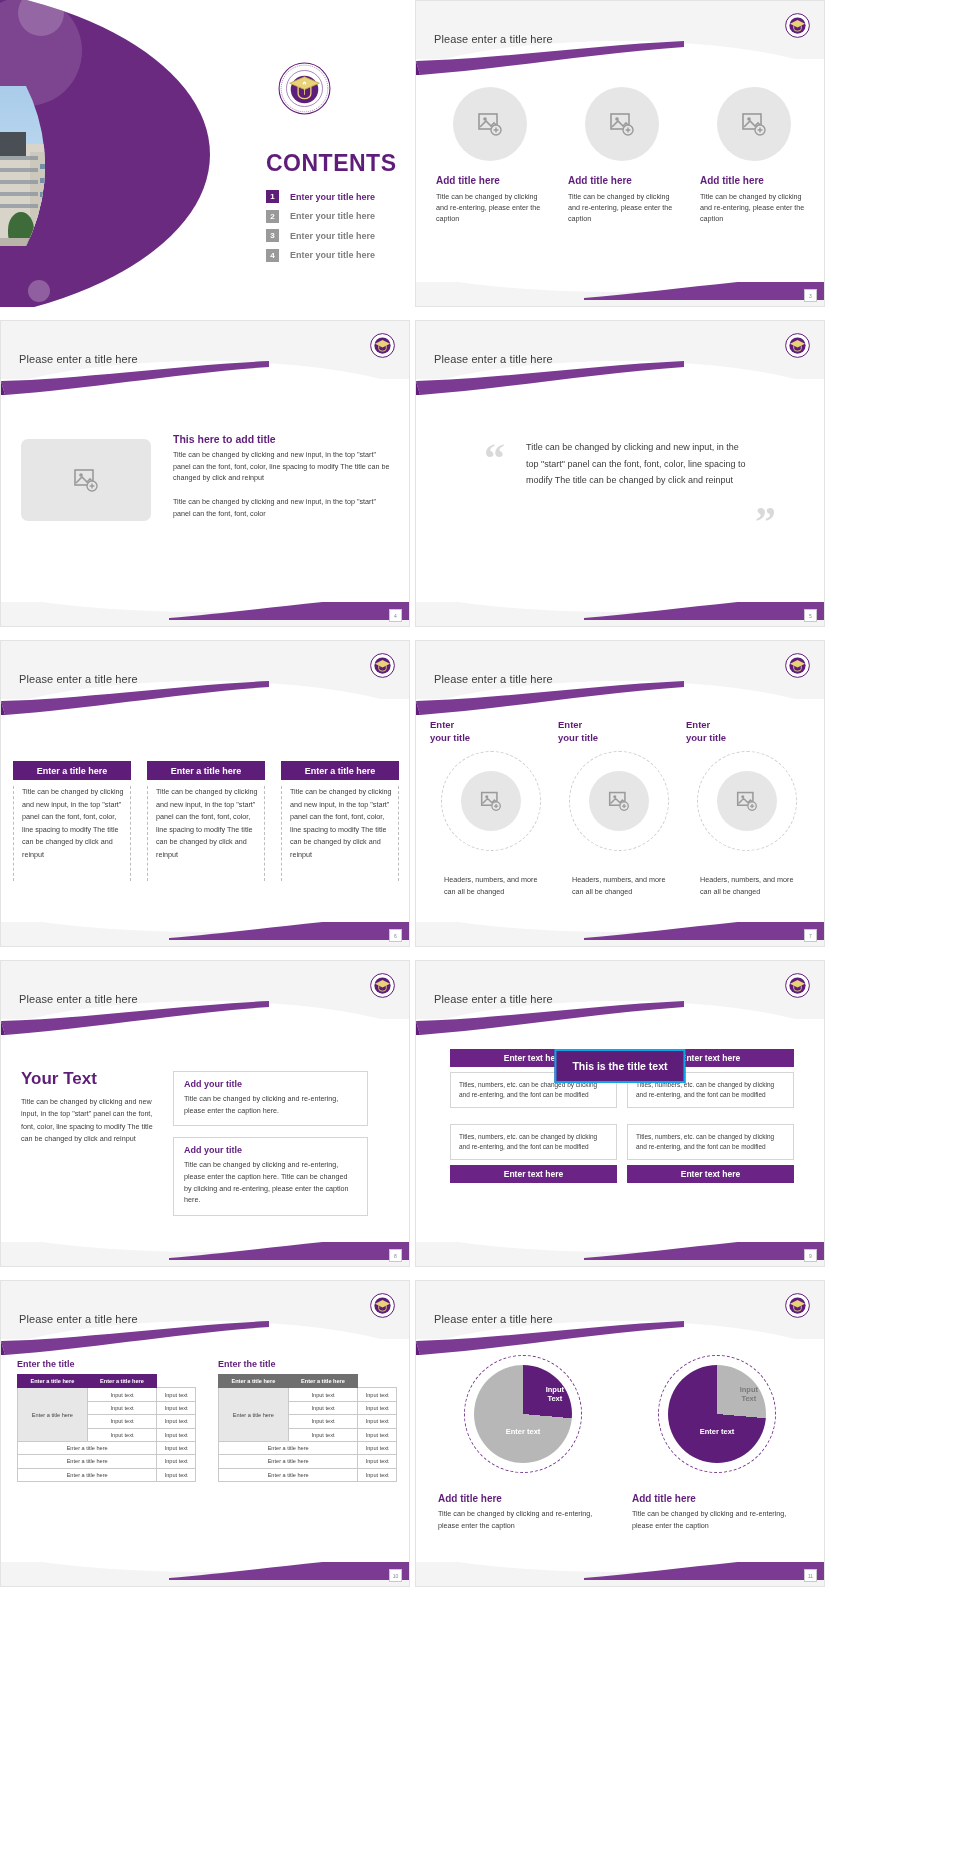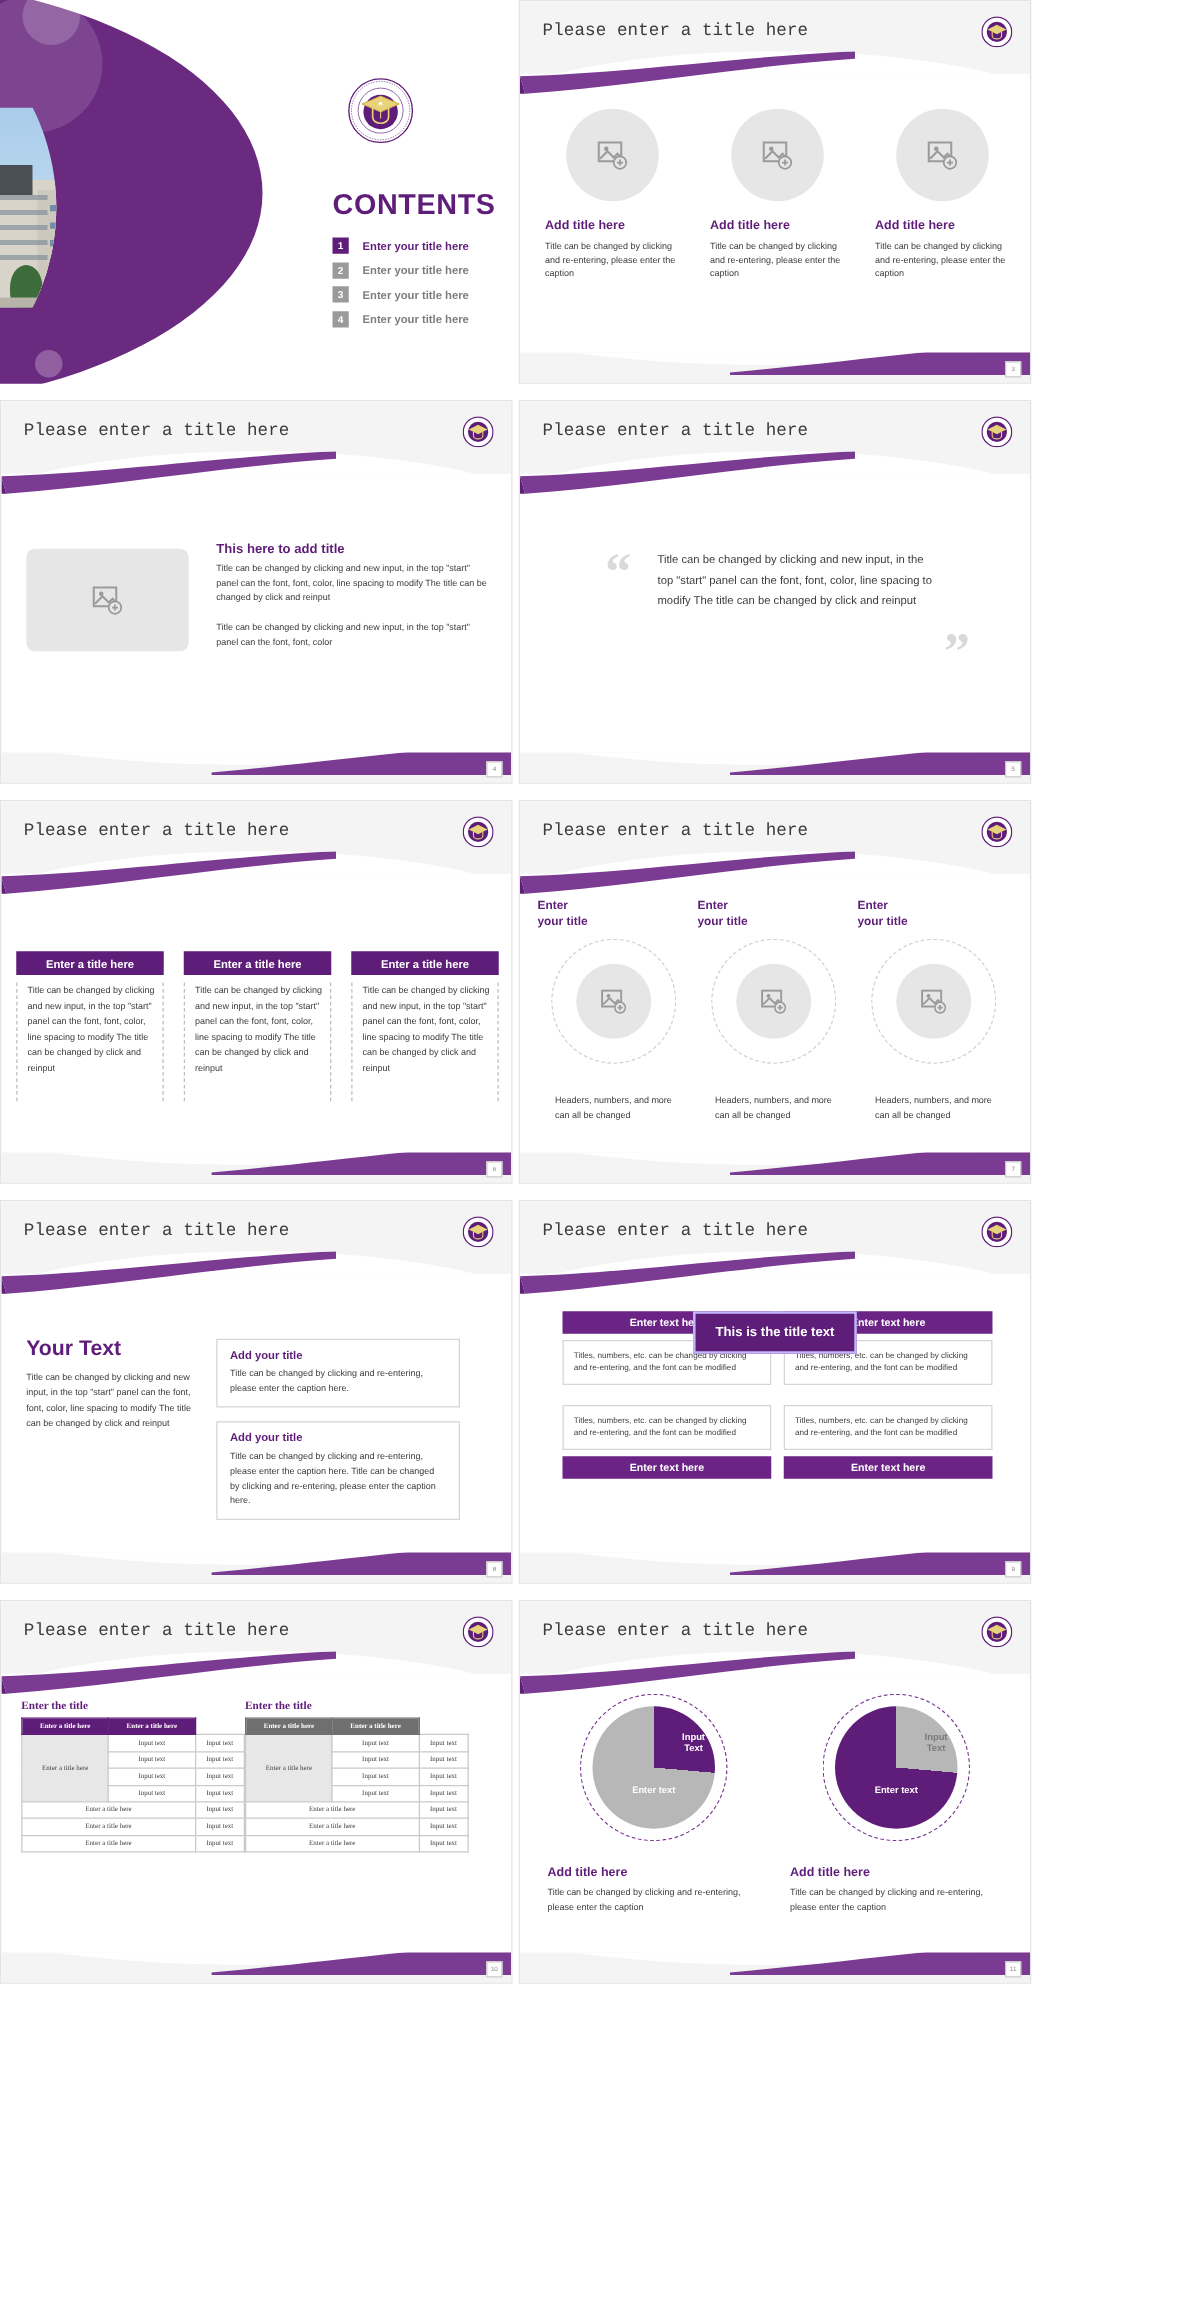--- a/index.html
+++ b/index.html
@@ -33,22 +33,22 @@
   .hdr {
     position:absolute; left:0; top:0; width:100%; height:58px;
     background:#f4f4f4;
     overflow:hidden;
   }
   .hdr:after{
     content:""; position:absolute; left:-10%; bottom:-42px; width:120%; height:60px;
     background:#ffffff; border-radius:50% 50% 0 0 / 100% 100% 0 0;
   }
   .hdr-title {
-    position:absolute; left:18px; top:16px;
-    font-size:14px; color:#3b3b3b; font-weight:400; letter-spacing:.1px;font-family:Liberation Mono, monospace;
+    position:absolute; left:18px; top:32px;
+    font-size:11px; color:#3b3b3b; font-weight:400; letter-spacing:.1px;
   }
   .swoosh {
     position:absolute; left:0; top:40px; width:268px; height:36px;
     overflow:hidden; pointer-events:none;
   }
   .swoosh svg { display:block; }
   .foot {
     position:absolute; left:0; bottom:0; width:100%; height:24px;
     background:#f4f4f4; overflow:hidden;
   }
@@ -163,25 +163,25 @@
   .s7-card p{ font-size:7.2px; color:#3c3c3c; line-height:1.62;}
 
   
   .s8{ position:absolute; left:34px; top:88px; width:345px; }
   .s8-row{ display:flex; gap:10px; margin-bottom:5px; }
   .s8-bar{ background:#6b2485; color:#fff; font-size:8.5px; font-weight:bold; text-align:center; padding:4px 0; width:167px; }
   .s8-cell{ border:1px solid #d5d5d5; width:167px; padding:7px 8px; font-size:6.5px; color:#3c3c3c; line-height:1.55; min-height:34px; }
   .s8-center{
     position:absolute; left:50%; top:88px; transform:translateX(-50%);
     background:#5f1d7a; color:#fff; font-size:10.5px; font-weight:bold;
-    padding:9px 16px; border:2px solid #c4b5fd; white-space:nowrap;
-  }
-
-  
-  .s9-wrap{ position:absolute; left:16px; top:78px; width:380px; display:flex; font-family:Liberation Serif, serif;}
+    padding:9px 16px; border:2px solid #0ea5e9; white-space:nowrap;
+  }
+
+  
+  .s9-wrap{ position:absolute; left:16px; top:78px; width:380px; display:flex; gap:22px;}
   .s9-t{ font-size:9px; color:#5f1d7a; font-weight:bold; margin-bottom:5px;}
   table.mini{ border-collapse:collapse; width:179px; }
   table.mini td{ border:1px solid #c9c9c9; font-size:5.6px; color:#444; text-align:center; padding:3.2px 1px; }
   table.mini td.hd{ background:#5f1d7a; color:#fff; font-weight:bold; font-size:5.6px; }
   table.mini td.sd{ background:#e7e7e7; }
   table.mini.grey td.hd{ background:#6f6f6f; }
 
   
   .s10-wrap{ position:absolute; left:22px; top:74px; width:366px; display:flex; gap:24px;}
   .s10-col{ width:170px; text-align:center; position:relative;}

